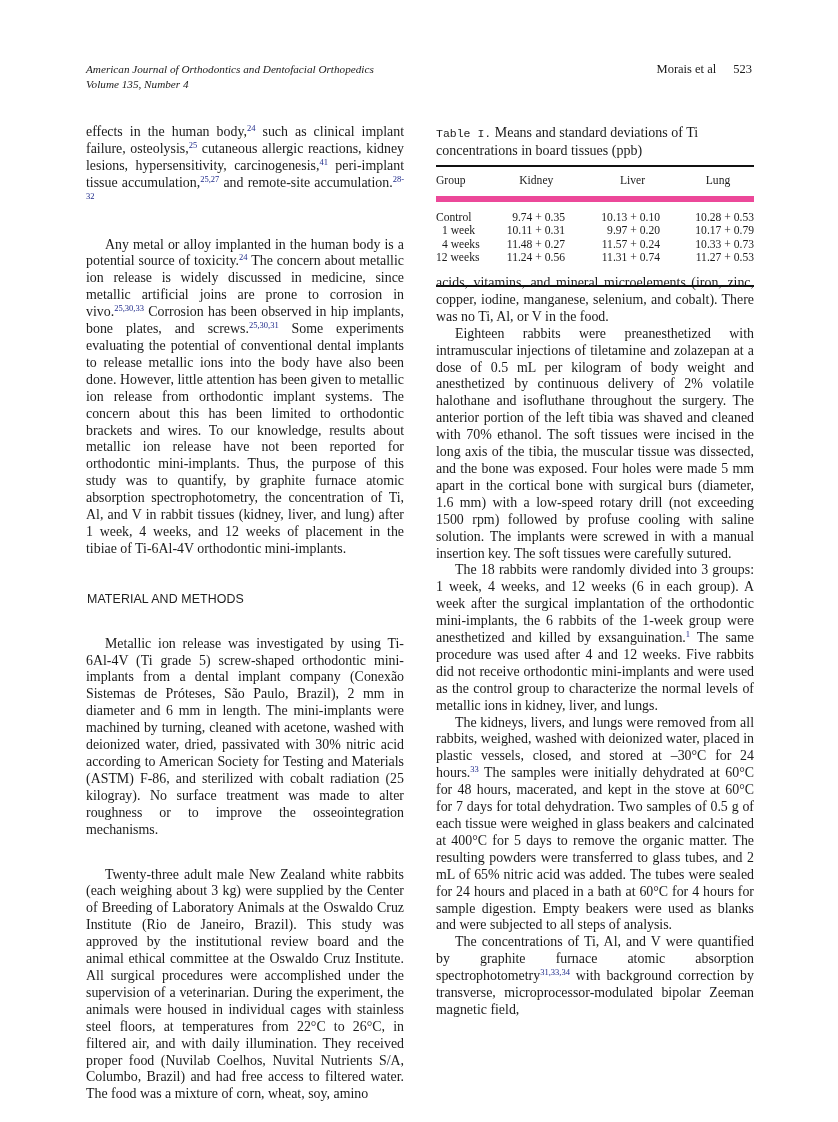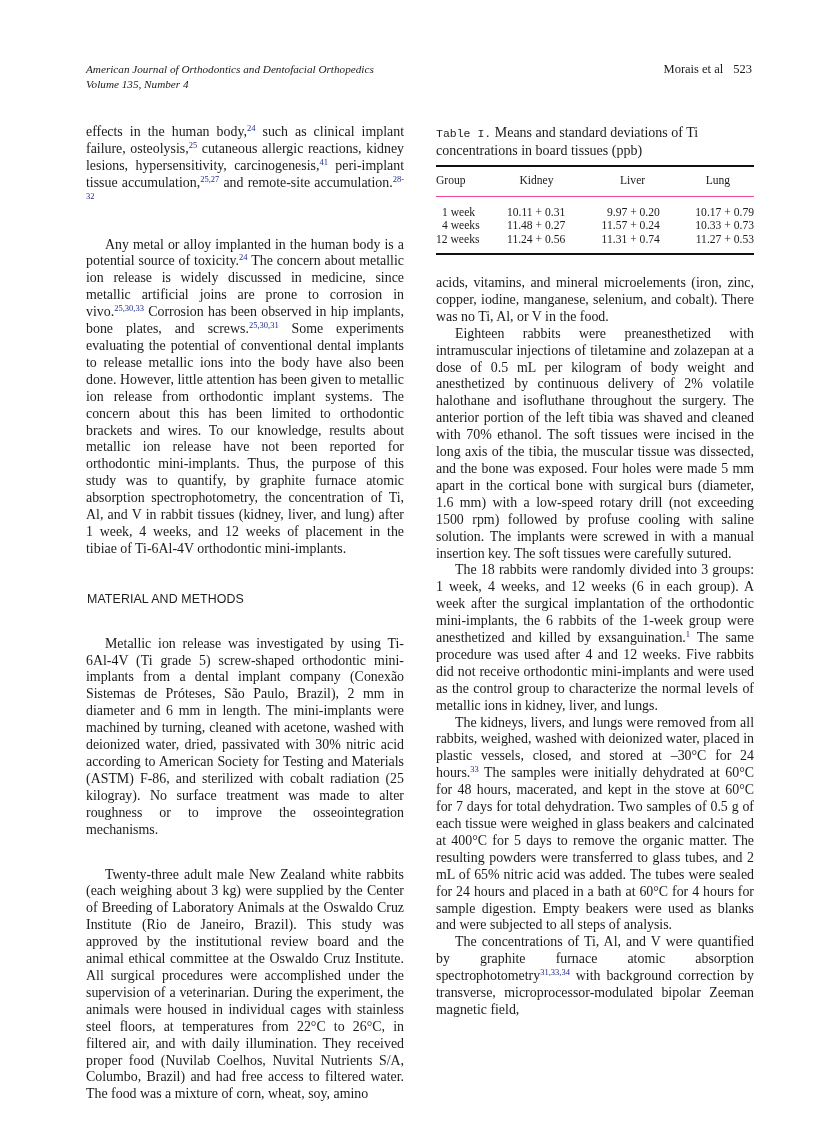--- a/index.html
+++ b/index.html
@@ -2,41 +2,41 @@
 <html><head>
 <meta charset="utf-8">
 <style>
   html, body { margin: 0; padding: 0; background: #ffffff; }
   body { width: 838px; height: 1122px; position: relative; overflow: hidden;
          font-family: "Liberation Serif", "DejaVu Serif", serif; color: #1a1a1a; }
   .running-head { position: absolute; top: 62px; left: 86px; right: 86px;
                   font-size: 11.2px; line-height: 15px; }
   .running-head .left { position: absolute; left: 0; top: 0; font-style: italic; }
   .running-head .right { position: absolute; right: 0; top: 0; font-size: 12.5px; }
-  .running-head .right span.pg { margin-left: 10px; }
+  .running-head .right span.pg { margin-left: 17px; }
   .col { position: absolute; top: 124px; width: 318px; font-size: 13.9px;
          line-height: 16.9px; text-align: justify; hyphens: none; }
   .col-left { left: 86px; }
   .col p { margin: 0; }
   .col p.indent { text-indent: 19px; margin-top: 28px; }
   sup { font-size: 8.5px; color: #1e2a8a; line-height: 0; vertical-align: 5px; }
   .section-head { font-family: "Liberation Sans", "DejaVu Sans", sans-serif;
                   font-size: 12.4px; letter-spacing: 0.1px; margin: 33px 0 7px 1px;
                   font-weight: normal; color: #222; }
   .table-block { position: absolute; left: 436px; top: 124px; width: 318px; }
   .table-caption { font-size: 14px; line-height: 17px; margin-bottom: 6px; }
   .table-caption .tlabel { font-family: Liberation Mono, monospace;
                            font-size: 11.5px; }
   table { width: 100%; border-collapse: collapse; font-size: 11.6px; line-height: 13.5px; }
-  thead tr { border-top: 2px solid #111; border-bottom: 1px solid #ec4899; }
+  thead tr { border-top: 2px solid #111; border-bottom: 6px solid #ec4899; }
   thead th { font-weight: normal; padding: 7px 0 8px 0; text-align: center; }
   thead th.grp { text-align: left; }
   tbody tr:last-child { border-bottom: 2px solid #111; }
   tbody tr:first-child td { padding-top: 9px; }
-  tbody tr:last-child td { padding-bottom: 7px; }
+  tbody tr:last-child td { padding-bottom: 20px; }
   tbody td { padding: 0; text-align: right; white-space: nowrap; }
   tbody td.grp { text-align: left; }
   td.c1 { padding-right: 18px !important; }
   td.c2 { padding-right: 22px !important; }
   .col-right-body { position: absolute; top: 275px; left: 436px; width: 318px;
                     font-size: 13.9px; line-height: 16.9px; text-align: justify; }
   .col-right-body p { margin: 0; }
   .col-right-body p.indent { text-indent: 19px; }
 </style>
 </head>
@@ -66,20 +66,26 @@
     <thead>
       <tr>
         <th class="grp">Group</th>
         <th>Kidney</th>
         <th>Liver</th>
         <th>Lung</th>
       </tr>
     </thead>
     <tbody>
       <tr>
+        <td class="grp">Control</td>
+        <td class="c1">9.74 + 0.35</td>
+        <td class="c2">10.13 + 0.10</td>
+        <td>10.28 + 0.53</td>
+      </tr>
+      <tr>
         <td class="grp" style="padding-left:6px">1 week</td>
         <td class="c1">10.11 + 0.31</td>
         <td class="c2">9.97 + 0.20</td>
         <td>10.17 + 0.79</td>
       </tr>
       <tr>
         <td class="grp" style="padding-left:6px">4 weeks</td>
         <td class="c1">11.48 + 0.27</td>
         <td class="c2">11.57 + 0.24</td>
         <td>10.33 + 0.73</td>

